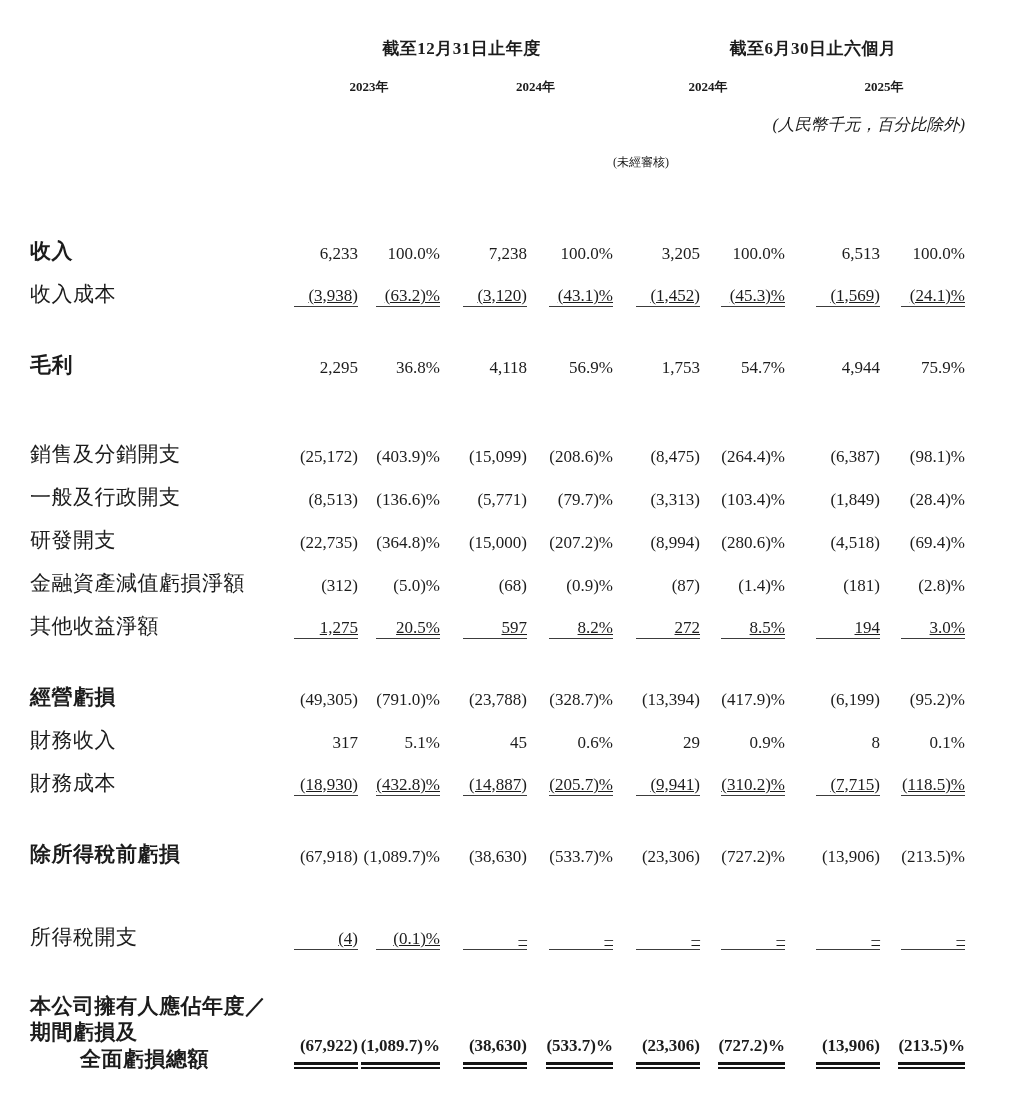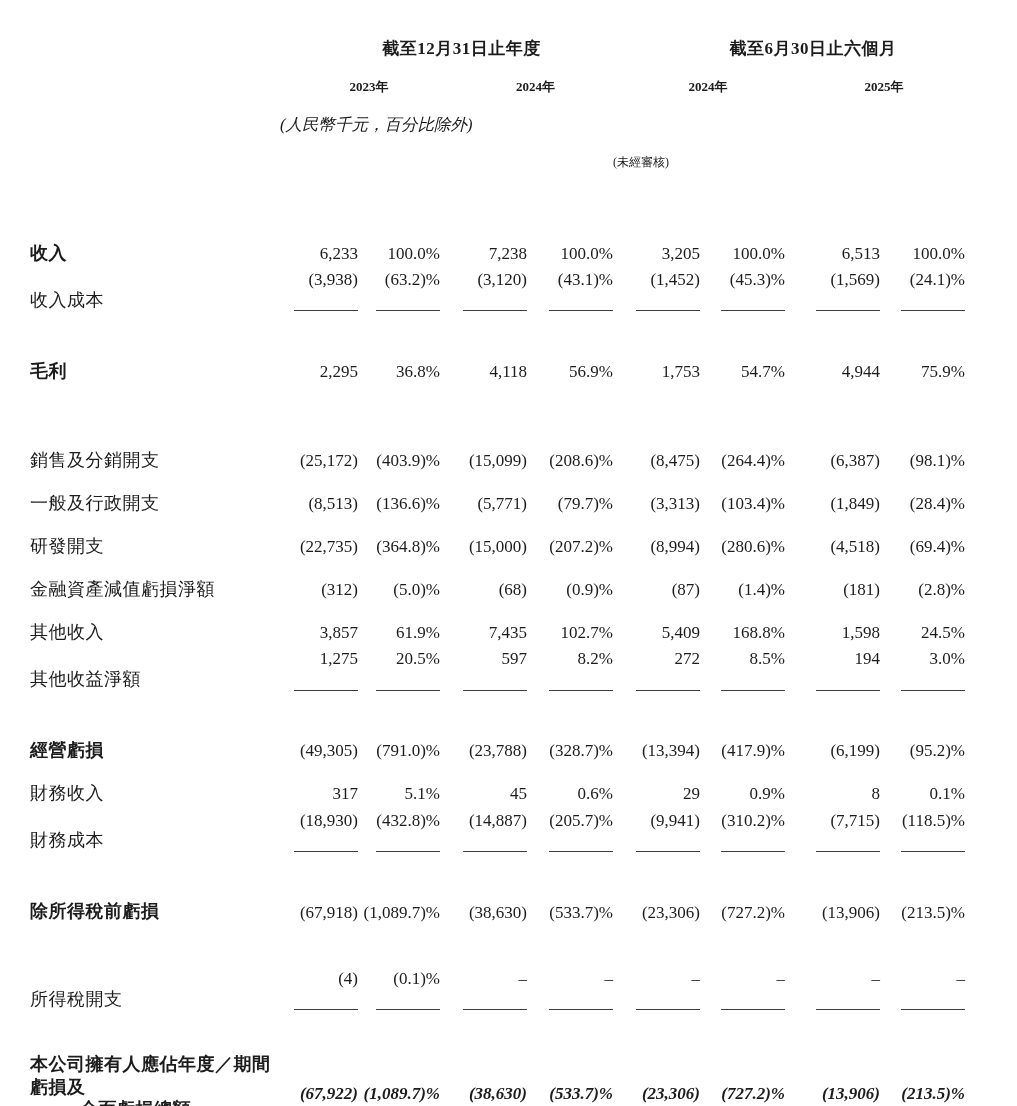--- a/index.html
+++ b/index.html
@@ -51,58 +51,59 @@
   .grp-annual { padding-left: 30px; }
   .grp-interim { padding-left: 48px; }
   .yr {
     font-weight: 700;
     text-align: center;
     padding-left: 18px;
     font-size: 13px;
   }
   .note-italic {
     font-style: italic;
-    text-align: left;
+    text-align: right;
     font-size: 16.5px;
   }
   .note-plain {
     text-align: left;
     font-size: 12px;
     padding-right: 64px;
   }
 
   tr.spacer-head td { height: 46px; }
   tr.g28 td { height: 28px; }
   tr.g38 td { height: 38px; }
   tr.g40 td { height: 40px; }
   tr.g46 td { height: 46px; }
 
   tr.data-row td { height: 38px; }
   td.lbl {
-    font-size: 18px;
+    font-size: 21px;
     letter-spacing: 0.5px;
     padding-bottom: 5px;
   }
   tr.bold-label td.lbl { font-weight: 700; }
   .lbl-line2 { padding-left: 50px; }
 
   td.val { text-align: right; padding-bottom: 5px; }
   .num {
     display: inline-block;
     min-width: 64px;
     text-align: right;
     white-space: nowrap;
   }
   tr.bold-values .num { font-weight: 700; }
 
   tr.rule-single .num {
-    padding-bottom: 20px;
+    padding-bottom: 0;
     border-bottom: 1.6px solid #3c3c3c;
-  }
-  tr.rule-double td.val { padding-bottom: 12px; font-style: italic; }
+    text-decoration: underline;
+  }
+  tr.rule-double td.val { padding-bottom: 12px; }
   tr.rule-double .num {
     position: relative;
     padding-bottom: 6px;
     border-bottom: 3px solid #141414;
   }
   tr.rule-double .num::after {
     content: "";
     position: absolute;
     left: 0;
     right: 0;
@@ -229,31 +230,20 @@
           <td class="lbl">金融資產減值虧損淨額</td>
           <td class="val"><span class="num">(312)</span></td>
           <td class="val"><span class="num">(5.0)%</span></td>
           <td class="val"><span class="num">(68)</span></td>
           <td class="val"><span class="num">(0.9)%</span></td>
           <td class="val"><span class="num">(87)</span></td>
           <td class="val"><span class="num">(1.4)%</span></td>
           <td class="val"><span class="num">(181)</span></td>
           <td class="val"><span class="num">(2.8)%</span></td>
         </tr>
-        <tr class="data-row">
-          <td class="lbl">其他收入</td>
-          <td class="val"><span class="num">3,857</span></td>
-          <td class="val"><span class="num">61.9%</span></td>
-          <td class="val"><span class="num">7,435</span></td>
-          <td class="val"><span class="num">102.7%</span></td>
-          <td class="val"><span class="num">5,409</span></td>
-          <td class="val"><span class="num">168.8%</span></td>
-          <td class="val"><span class="num">1,598</span></td>
-          <td class="val"><span class="num">24.5%</span></td>
-        </tr>
         <tr class="data-row rule-single">
           <td class="lbl">其他收益淨額</td>
           <td class="val"><span class="num">1,275</span></td>
           <td class="val"><span class="num">20.5%</span></td>
           <td class="val"><span class="num">597</span></td>
           <td class="val"><span class="num">8.2%</span></td>
           <td class="val"><span class="num">272</span></td>
           <td class="val"><span class="num">8.5%</span></td>
           <td class="val"><span class="num">194</span></td>
           <td class="val"><span class="num">3.0%</span></td>

